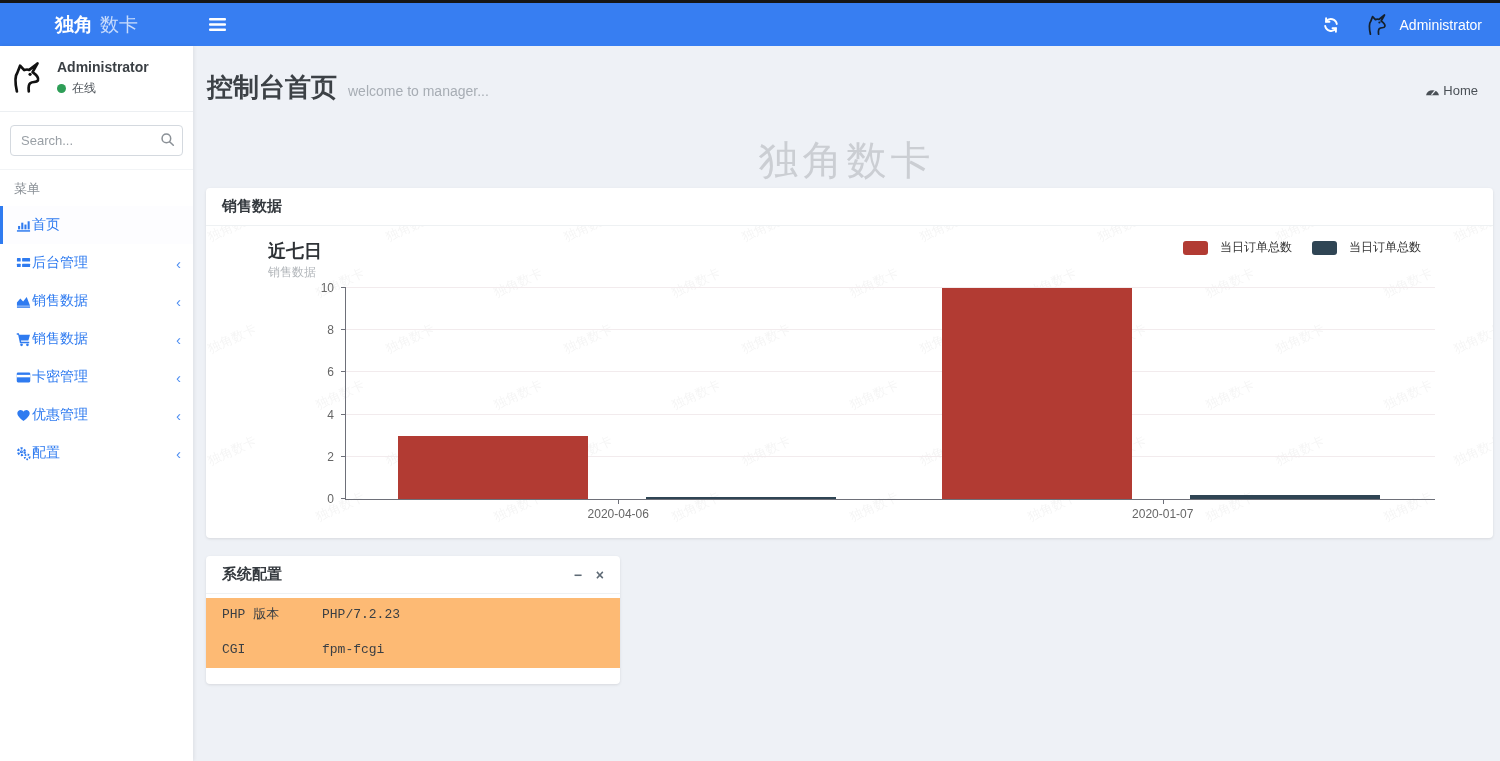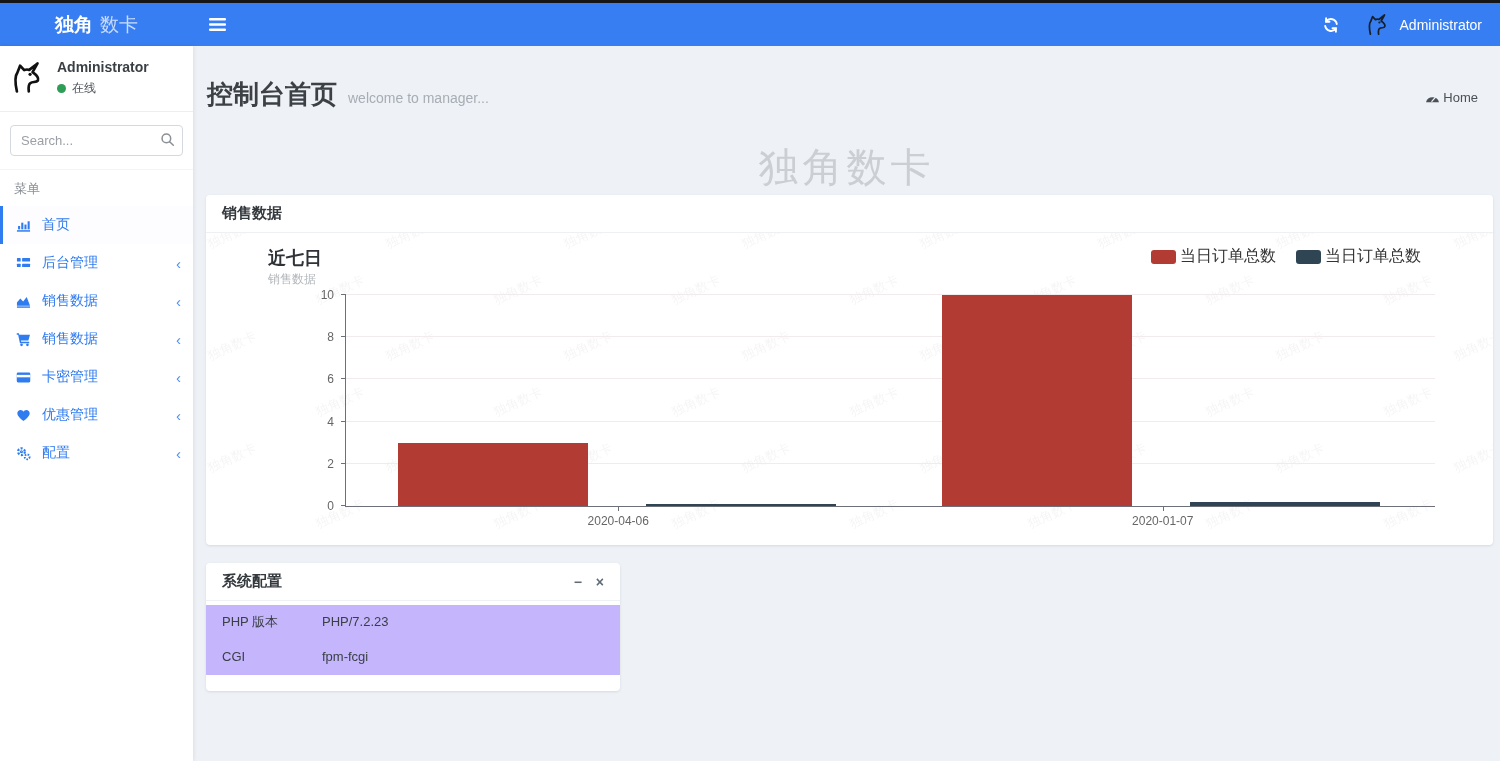--- a/index.html
+++ b/index.html
@@ -20,28 +20,28 @@
   .userpanel { display:flex; align-items:center; gap:10px; padding:13px 12px 14px 9px; border-bottom:1px solid #eceff2; }
   .uinfo .uname { font-size:14px; font-weight:bold; color:#3a3f44; margin-bottom:5px; }
   .ustatus { font-size:12px; color:#4a5056; display:flex; align-items:center; gap:6px; }
   .dot { width:9px; height:9px; border-radius:50%; background:#2e9e57; display:inline-block; }
   .searchwrap { position:relative; margin:13px 10px; }
   .searchwrap input { width:100%; padding:7px 32px 7px 10px; border:1px solid #d4d9df; border-radius:4px;
      font-size:13px; color:#555; outline:none; font-family:inherit; background:#fff; }
   .searchwrap input::placeholder { color:#9aa0a6; }
   .searchbtn { position:absolute; right:8px; top:7px; color:#8a9096; cursor:pointer; }
   .menulabel { padding:10px 14px 8px; color:#8a9096; font-size:13px; border-top:1px solid #f2f4f6; }
-  .menu a { display:flex; align-items:center; gap:10px; padding:10px 12px 10px 15px; color:#2f7bf0;
+  .menu a { display:flex; align-items:center; padding:10px 12px 10px 15px; color:#2f7bf0;
      font-size:14px; text-decoration:none; cursor:pointer; }
   .menu a.active { border-left:3px solid #2f7bf0; padding-left:12px; background:#fdfdff; }
   .menu .mico { width:17px; display:flex; justify-content:center; color:#2f7bf0; }
   .menu .chev { margin-left:auto; font-size:15px; color:#2f7bf0; opacity:.85; line-height:1; }
   
   .content { flex:1; overflow:hidden; }
-  .content-header { display:flex; align-items:baseline; padding:31px 22px 6px 14px; }
+  .content-header { display:flex; align-items:baseline; padding:24px 22px 6px 14px; }
   .page-title { font-size:26px; color:#3c4146; font-weight:bold; }
   .page-sub { font-size:14px; color:#a7adb4; margin-left:11px; }
   .breadcrumb { margin-left:auto; font-size:13px; color:#4a5056; display:flex; align-items:center; gap:3px; }
   .hero { text-align:center; }
   .hero-title { font-size:40px; font-weight:300; color:#cbced3; letter-spacing:4px; margin-top:22px; }
   .hero-row { display:flex; justify-content:center; align-items:center; gap:50px; margin:22px 0 18px; }
   .gh-link { font-size:14px; font-weight:bold; color:#4a5056; letter-spacing:2px; text-decoration:none; }
   .ver-label { font-size:14px; font-weight:bold; color:#4a5056; }
   .qq-badge { display:inline-flex; align-items:stretch; cursor:pointer; text-decoration:none;
      border:1px solid #9fc5e3; border-radius:2px; overflow:hidden; height:20px; }
@@ -51,37 +51,37 @@
   .card { background:#fff; border-radius:4px; box-shadow:0 1px 3px rgba(0,0,0,.1); margin:0 7px 18px 13px; }
   .card-header { display:flex; align-items:center; padding:9px 16px; border-bottom:1px solid #eef1f3;
      font-size:15px; font-weight:bold; color:#34393e; }
   .card-tools { margin-left:auto; display:flex; gap:14px; color:#5f6b76; font-weight:bold; font-size:14px; }
   .card-tools span { cursor:pointer; }
   
   .chart-body { position:relative; height:312px; }
   .chart-title { position:absolute; left:62px; top:13px; font-size:18px; font-weight:bold; color:#2f3337; }
   .chart-sub { position:absolute; left:62px; top:38px; font-size:12px; color:#b3b7bb; }
   .legend { position:absolute; right:72px; top:13px; display:flex; gap:20px; }
-  .legend-item { display:flex; align-items:center; gap:4px; font-size:16px; color:#333; cursor:pointer; }
+  .legend-item { display:flex; align-items:center; gap:12px; font-size:12px; color:#333; cursor:pointer; }
   .legend-swatch { width:25px; height:14px; border-radius:3px; }
   .plot { position:absolute; left:139px; top:62px; width:1090px; height:212px;
      border-left:1px solid #6E7079; border-bottom:1px solid #6E7079; }
   .gridline { position:absolute; left:0; width:100%; height:1px; background:#f2ebed; }
   .ytick-label { position:absolute; right:calc(100% + 12px); transform:translateY(50%); font-size:12px; color:#666; }
   .ytick-mark { position:absolute; right:100%; width:5px; height:1px; background:#6E7079; }
   .xtick-mark { position:absolute; top:100%; width:1px; height:5px; background:#6E7079; }
   .xtick-label { position:absolute; top:calc(100% + 8px); transform:translateX(-50%); font-size:12px; color:#666; }
   .bar { position:absolute; bottom:0; }
   .wm-layer { position:absolute; inset:0; overflow:hidden; pointer-events:none; }
   .wm { position:absolute; font-size:13px; color:rgba(50,50,60,.05); transform:rotate(-25deg); white-space:nowrap; }
   
   .sys-card { width:414px; }
   .sys-table { padding:4px 0 0; }
   .sys-row { display:flex; padding:8px 16px; font-size:13px; color:#3a3f44; line-height:1.45; }
-  .sys-row.odd { background:#c4b5fd; }
+  .sys-row.odd { background:#fdba74;font-family:Liberation Mono, monospace; }
   .sys-key { width:100px; flex-shrink:0; }
   .sys-val { flex:1; }
   svg { display:block; }
 </style>
 </head>
 <body>
 
 <div class="topstrip"></div>
 
 <div class="navbar">

